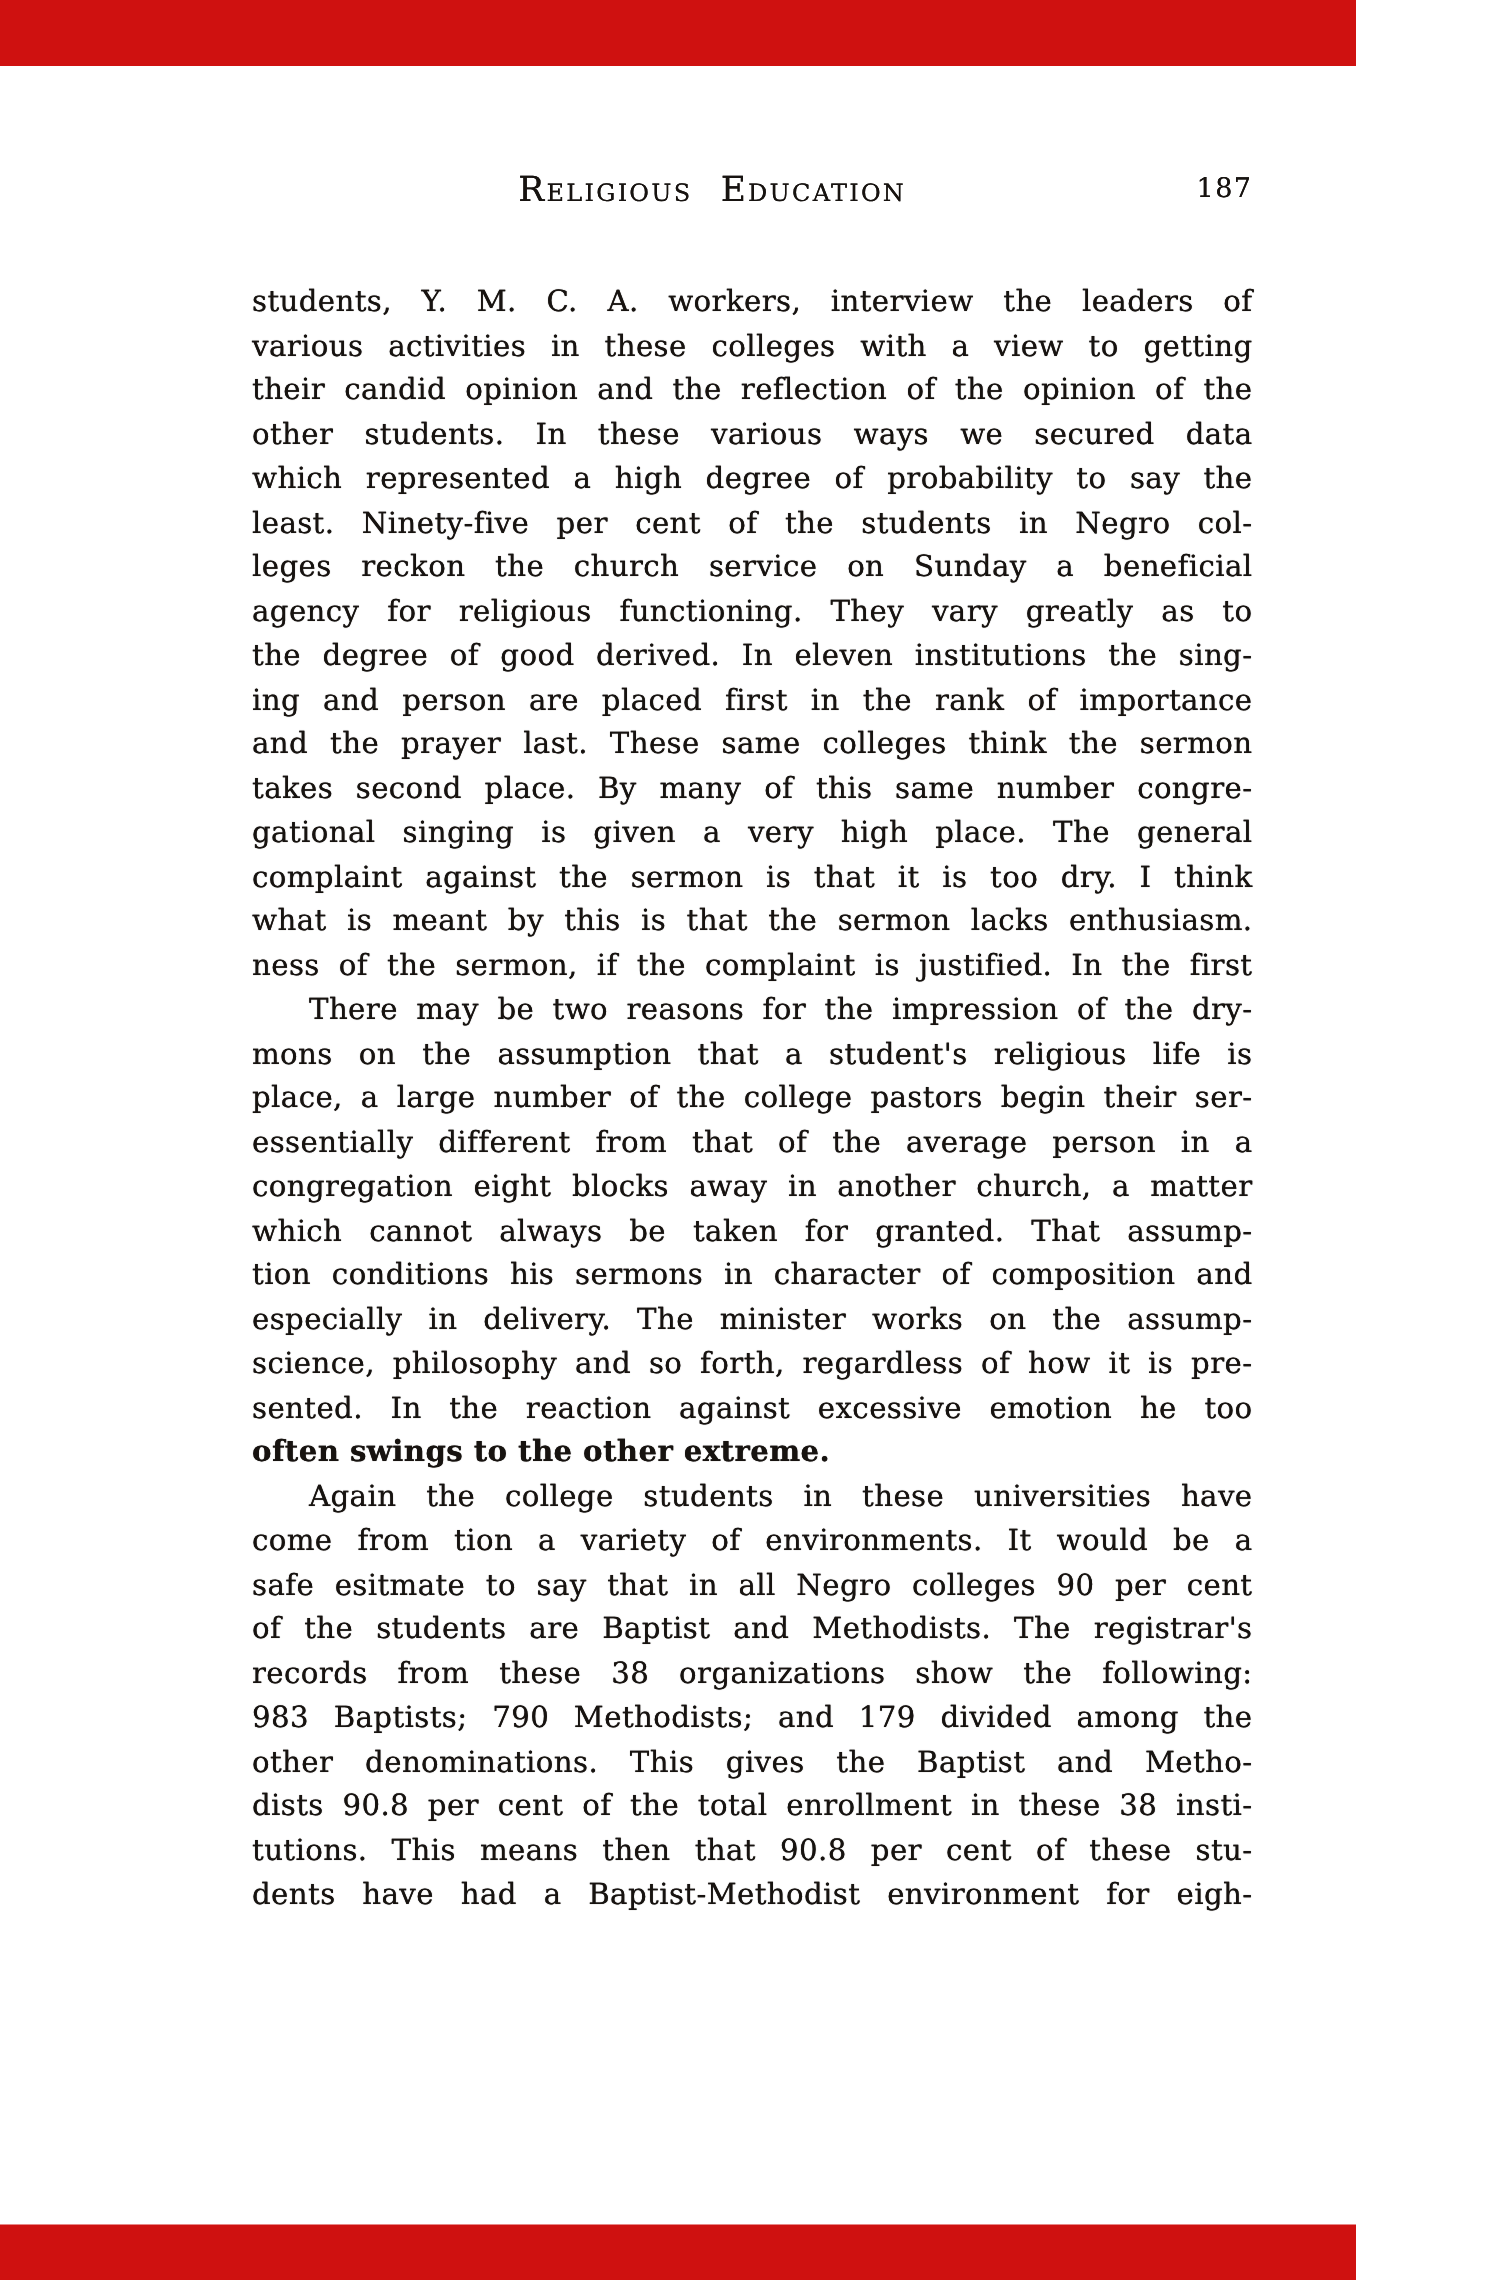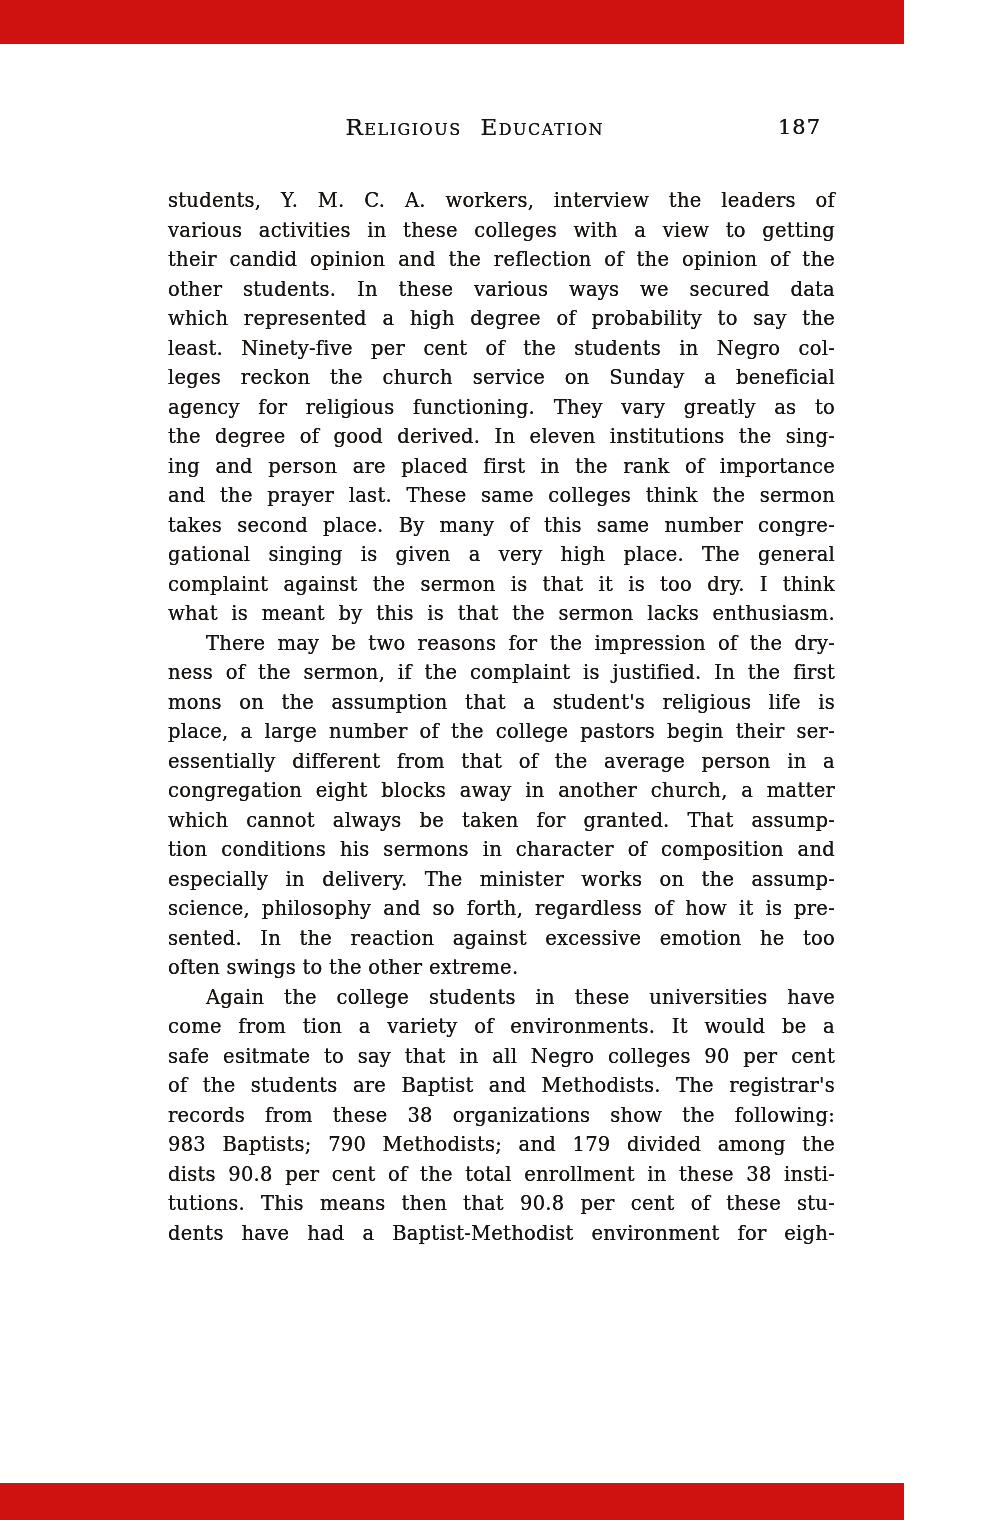--- a/index.html
+++ b/index.html
@@ -40,23 +40,23 @@
     top: 0;
     font-variant: small-caps;
     font-size: 23px;
     letter-spacing: 1.5px;
     word-spacing: 10px;
     white-space: nowrap;
     text-shadow: 0 0 0.4px currentColor;
   }
   .page-number {
     position: absolute;
-    right: 14px;
+    right: 0;
     top: 1px;
-    font-size: 21px;
+    font-size: 18px;
     letter-spacing: 1px;
     text-shadow: 0 0 0.4px currentColor;
   }
 
   .text-block {
     position: absolute;
     left: 168px;
     top: 168px;
     width: 667px;
     margin-top: 18px;
@@ -68,20 +68,21 @@
     letter-spacing: 0.25px;
     text-align: justify;
     text-align-last: justify;
     white-space: nowrap;
     text-shadow: 0 0 0.45px currentColor;
   }
   .line.indent { text-indent: 38px; }
   .line.para-end {
     text-align-last: left;
     text-align: left;
+    font-weight: bold;
   }
 </style>
 </head>
 <body>
 
 <div class="page">
   <div class="scan-edge top"></div>
 
   <div class="page-header">
     <span class="running-title">Religious Education</span>
@@ -97,37 +98,38 @@
       <div class="line">least.  Ninety-five per cent of the students in Negro col-</div>
       <div class="line">leges reckon the church service on Sunday a beneficial</div>
       <div class="line">agency for religious functioning.  They vary greatly as to</div>
       <div class="line">the degree of good derived.  In eleven institutions the sing-</div>
       <div class="line">ing and person are placed first in the rank of importance</div>
       <div class="line">and the prayer last.  These same colleges think the sermon</div>
       <div class="line">takes second place.  By many of this same number congre-</div>
       <div class="line">gational singing is given a very high place.  The general</div>
       <div class="line">complaint against the sermon is that it is too dry.  I think</div>
       <div class="line">what is meant by this is that the sermon lacks enthusiasm.</div>
+      <div class="line">ness of the sermon, if the complaint is justified.  In the first</div>
       <div class="line indent">There may be two reasons for the impression of the dry-</div>
-      <div class="line">ness of the sermon, if the complaint is justified.  In the first</div>
       <div class="line">mons on the assumption that a student's religious life is</div>
       <div class="line">place, a large number of the college pastors begin their ser-</div>
       <div class="line">essentially different from that of the average person in a</div>
       <div class="line">congregation eight blocks away in another church, a matter</div>
       <div class="line">which cannot always be taken for granted.  That assump-</div>
       <div class="line">tion conditions his sermons in character of composition and</div>
       <div class="line">especially in delivery.  The minister works on the assump-</div>
       <div class="line">science, philosophy and so forth, regardless of how it is pre-</div>
       <div class="line">sented.  In the reaction against excessive emotion he too</div>
       <div class="line para-end">often swings to the other extreme.</div>
       <div class="line indent">Again the college students in these universities have</div>
       <div class="line">come from tion a variety of environments.  It would be a</div>
       <div class="line">safe esitmate to say that in all Negro colleges 90 per cent</div>
       <div class="line">of the students are Baptist and Methodists.  The registrar's</div>
       <div class="line">records from these 38 organizations show the following:</div>
       <div class="line">983 Baptists; 790 Methodists; and 179 divided among the</div>
+      <div class="line">other denominations.  This gives the Baptist and Metho-</div>
       <div class="line">dists 90.8 per cent of the total enrollment in these 38 insti-</div>
       <div class="line">tutions.  This means then that 90.8 per cent of these stu-</div>
       <div class="line">dents have had a Baptist-Methodist environment for eigh-</div>
     </div>
 
   <div class="scan-edge bottom"></div>
 </div>
 
 </body></html>

